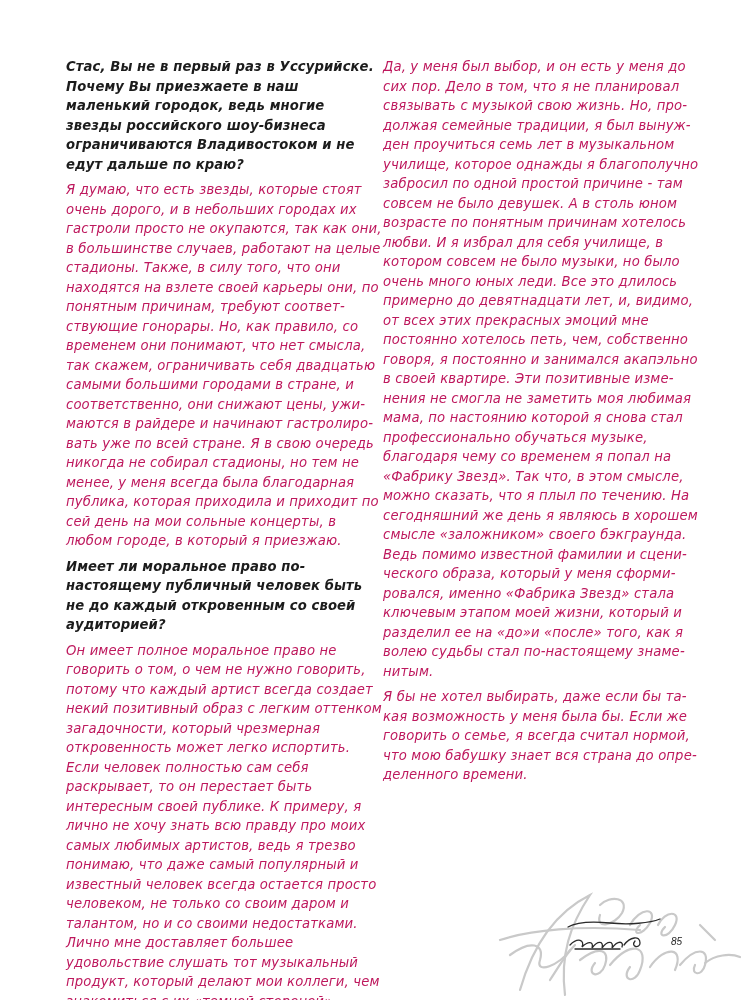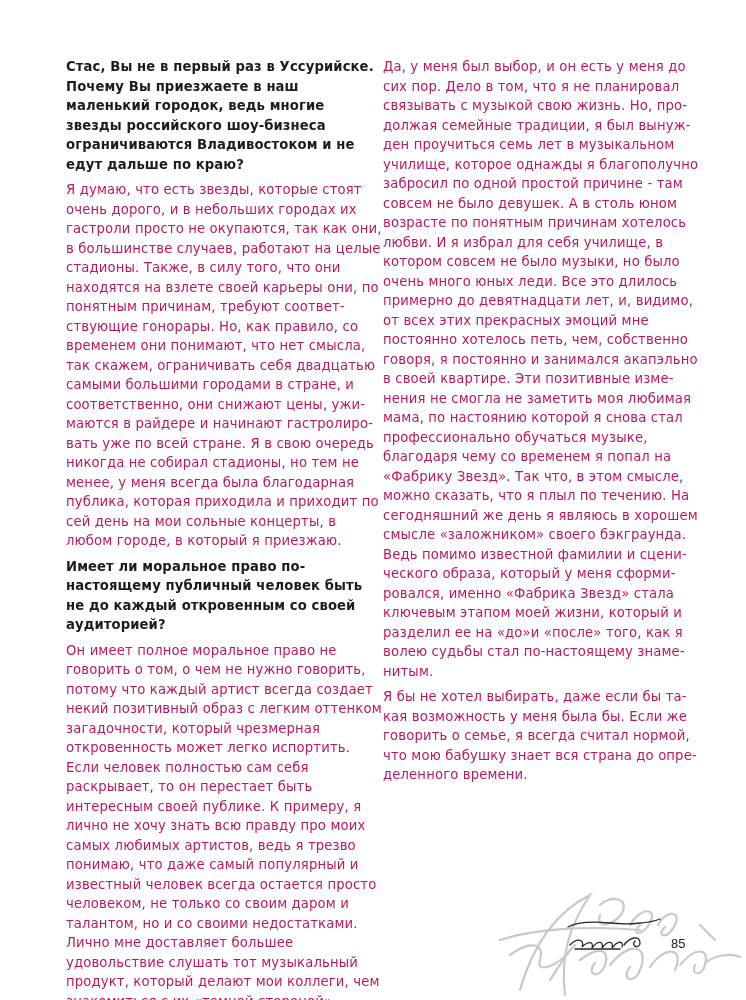--- a/index.html
+++ b/index.html
@@ -1,24 +1,24 @@
 <!DOCTYPE html>
 <html><head>
 <meta charset="utf-8">
 <style>
   html, body { margin: 0; padding: 0; background: #ffffff; }
   body { width: 746px; height: 1000px; position: relative; overflow: hidden; }
-  .page { position: absolute; left: 0; top: 0; width: 674px; height: 1000px; background: #fff; }
+  .page { position: absolute; left: 0; top: 0; width: 674px; height: 1000px; background: #fff; font-style: italic; }
   .col { position: absolute; top: 57px; font-family: "DejaVu Sans", sans-serif; font-size: 13.2px; line-height: 19.5px; letter-spacing: 0.15px; }
   .col-left { left: 66px; width: 316px; }
   .col-right { left: 383px; width: 320px; }
   .q { color: #1c1c1c; font-weight: bold; margin: 0 0 6px 0; letter-spacing: 0.1px; }
   .a { color: #be185d; margin: 0 0 6px 0; }
   .footer-logo { position: absolute; left: 490px; top: 885px; width: 256px; height: 115px; }
-  .page-number { position: absolute; left: 671px; top: 936px; font-family: "Liberation Sans", sans-serif; font-size: 13px; color: #222; }
+  .page-number { position: absolute; left: 671px; top: 936px; font-family: "Liberation Sans", sans-serif; font-size: 10px; color: #222; }
 </style>
 </head>
 <body>
 
 <div class="page">
   <div class="col col-left">
     <p class="q">Стас, Вы не в первый раз в Уссурийске. Почему Вы приезжаете в наш маленький городок, ведь многие звезды российского шоу-бизнеса ограничиваются Владивосто­ком и не едут дальше по краю?</p>
     <p class="a">Я думаю, что есть звезды, которые стоят очень дорого, и в  небольших городах их гастроли просто не окупаются, так как они, в большинстве случаев, работают на це­лые стадионы. Также, в силу того, что они находятся на взлете своей карьеры они, по понятным причинам, требуют соответ­ствующие гонорары. Но, как правило, со временем они понимают, что нет смысла, так скажем, ограничивать себя двадцатью самыми большими городами в стране, и соответственно, они снижают цены, ужи­маются в райдере и начинают гастролиро­вать уже по всей стране. Я в свою очередь никогда не собирал стадионы, но тем не менее, у меня всегда была благодарная публика, которая приходила и приходит по сей день на мои сольные концерты, в любом городе, в который я приезжаю.</p>
     <p class="q">Имеет ли моральное право по-настояще­му публичный человек  быть не до каждый откровенным со своей аудиторией?</p>
     <p class="a">Он имеет полное моральное право не говорить о том, о чем не нужно говорить, потому что каждый артист всегда создает некий позитивный образ с легким оттен­ком загадочности, который чрезмерная откровенность может легко испортить. Если человек  полностью сам себя раскрывает, то он перестает быть интересным своей публике. К примеру, я лично не хочу знать всю правду про моих самых любимых артистов, ведь я трезво понимаю, что даже самый популярный и известный человек всегда остается просто человеком, не только со своим даром и талантом, но и со своими недостатками. Лично мне достав­ляет большее удовольствие слушать тот музыкальный продукт, который  делают мои коллеги, чем знакомиться с их «темной стороной» жизни, которая, к слову, есть у каждого человека.</p>

